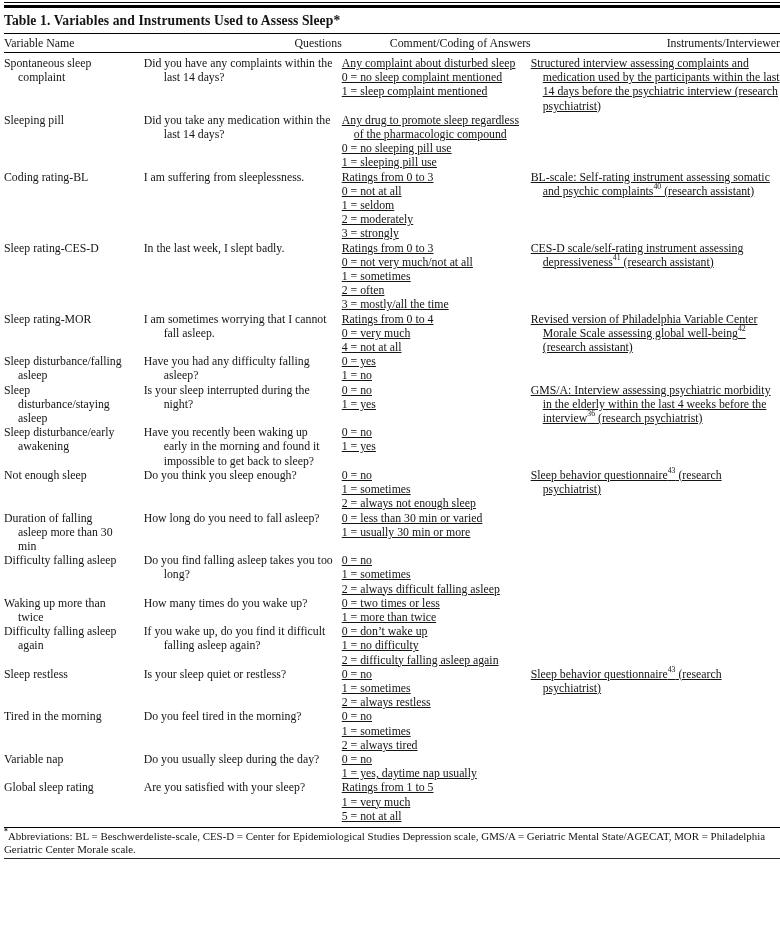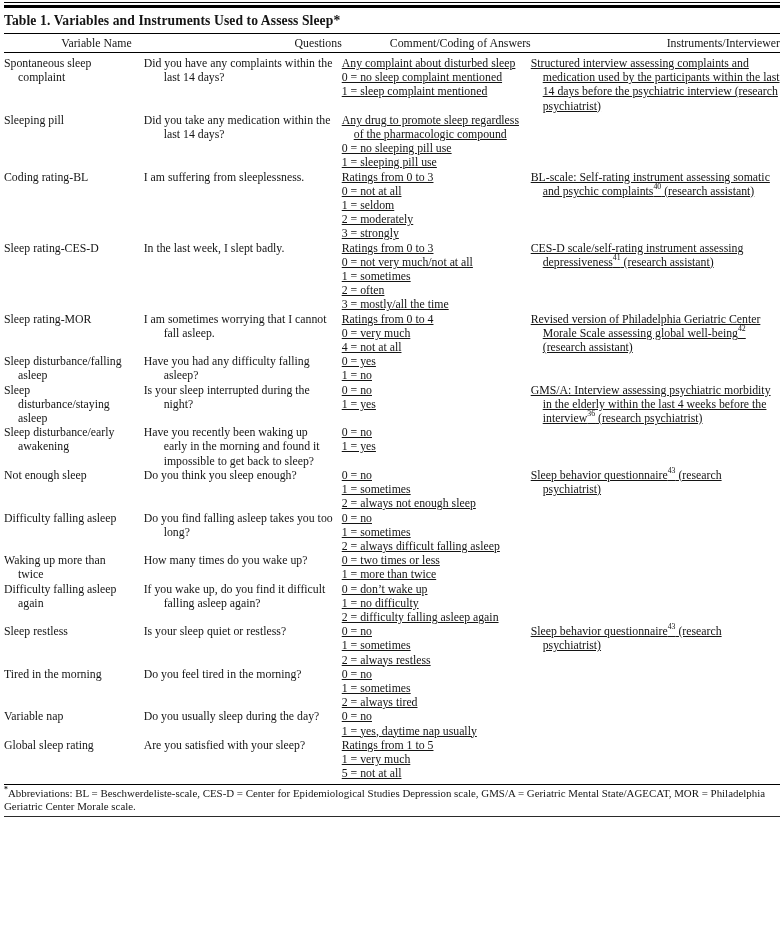--- a/index.html
+++ b/index.html
@@ -36,21 +36,21 @@
   }
   thead th {
     font-weight: normal;
     font-size: 11.8px;
     line-height: 14px;
     border-top: 1.2px solid #000000;
     border-bottom: 1.2px solid #000000;
     padding: 2px 0 2px 0;
     text-align: right;
   }
-  thead th.col-variable { text-align: right; margin-left: 32px; }
+  thead th.col-variable { text-align: left; margin-left: 32px; }
   tbody td {
     vertical-align: top;
     font-size: 11.8px;
     line-height: 14.2px;
     padding: 0 8px 0 0;
   }
   tbody td:last-child { padding-right: 0; }
   tbody tr:first-child td { padding-top: 3px; }
   tbody tr:last-child td { padding-bottom: 4px; }
   .hang-12 { padding-left: 12px; text-indent: -12px; text-decoration: underline; }
@@ -172,21 +172,21 @@
           </td>
           <td>
             <div class="hang-20">I am sometimes worrying that I cannot fall asleep.</div>
           </td>
           <td>
             <div class="hang-12">Ratings from 0 to 4</div>
             <div class="hang-12">0 = very much</div>
             <div class="hang-12">4 = not at all</div>
           </td>
           <td>
-            <div class="hang-12"><span>Revised version of Philadelphia Geriatric Center Morale Scale assessing global well-being</span><sup>42</sup><span> (research assistant)</span></div>
+            <div class="hang-12"><span>Revised version of Philadelphia Variable Center Morale Scale assessing global well-being</span><sup>42</sup><span> (research assistant)</span></div>
           </td>
         </tr>
         <tr>
           <td>
             <div class="hang-14">Sleep disturbance/falling asleep</div>
           </td>
           <td>
             <div class="hang-20">Have you had any difficulty falling asleep?</div>
           </td>
           <td>
@@ -231,20 +231,33 @@
             <div class="hang-20">Do you think you sleep enough?</div>
           </td>
           <td>
             <div class="hang-12">0 = no</div>
             <div class="hang-12">1 = sometimes</div>
             <div class="hang-12">2 = always not enough sleep</div>
           </td>
           <td>
             <div class="hang-12"><span>Sleep behavior questionnaire</span><sup>43</sup><span> (research psychiatrist)</span></div>
           </td>
+        </tr>
+        <tr>
+          <td>
+            <div class="hang-14">Duration of falling asleep more than 30 min</div>
+          </td>
+          <td>
+            <div class="hang-20">How long do you need to fall asleep?</div>
+          </td>
+          <td>
+            <div class="hang-12">0 = less than 30 min or varied</div>
+            <div class="hang-12">1 = usually 30 min or more</div>
+          </td>
+          <td></td>
         </tr>
         <tr>
           <td>
             <div class="hang-14">Difficulty falling asleep</div>
           </td>
           <td>
             <div class="hang-20">Do you find falling asleep takes you too long?</div>
           </td>
           <td>
             <div class="hang-12">0 = no</div>

